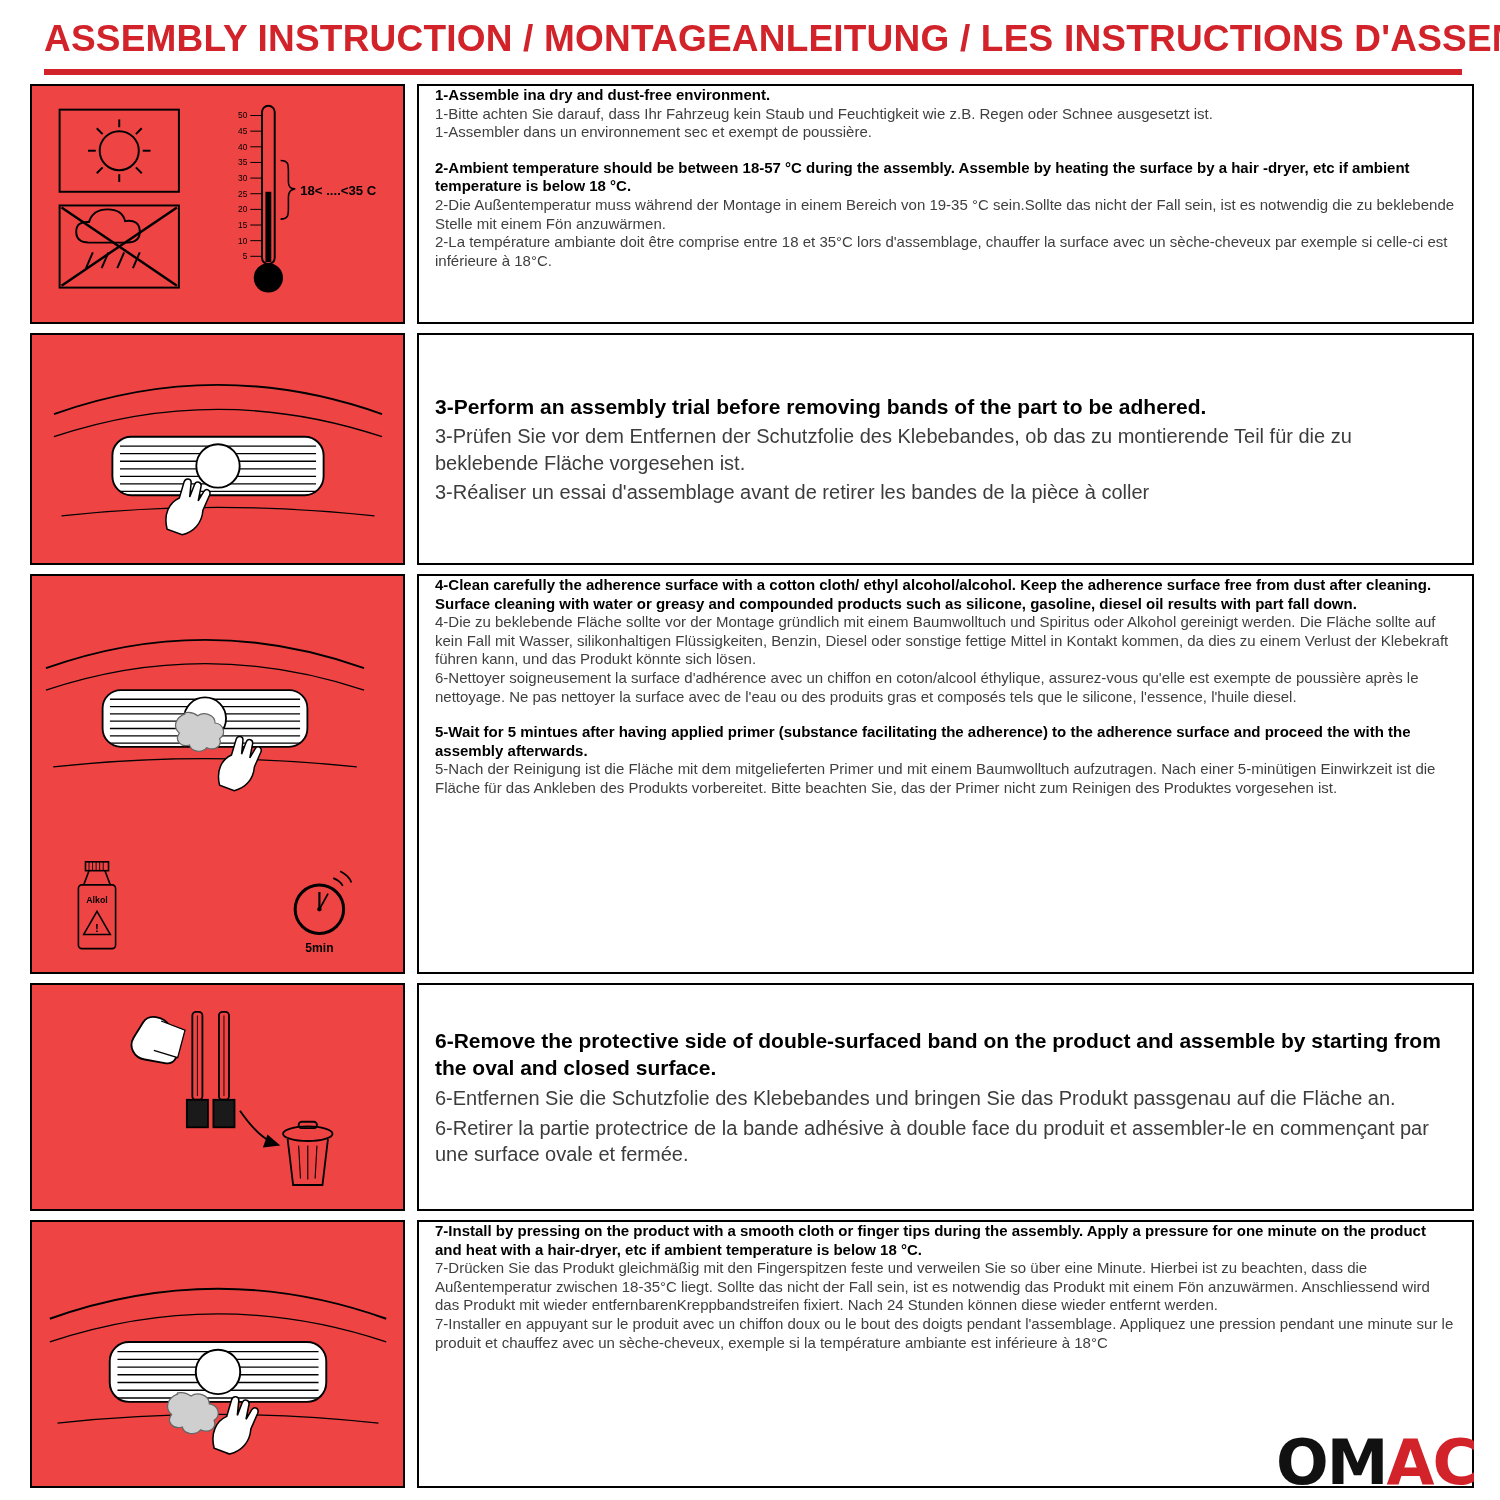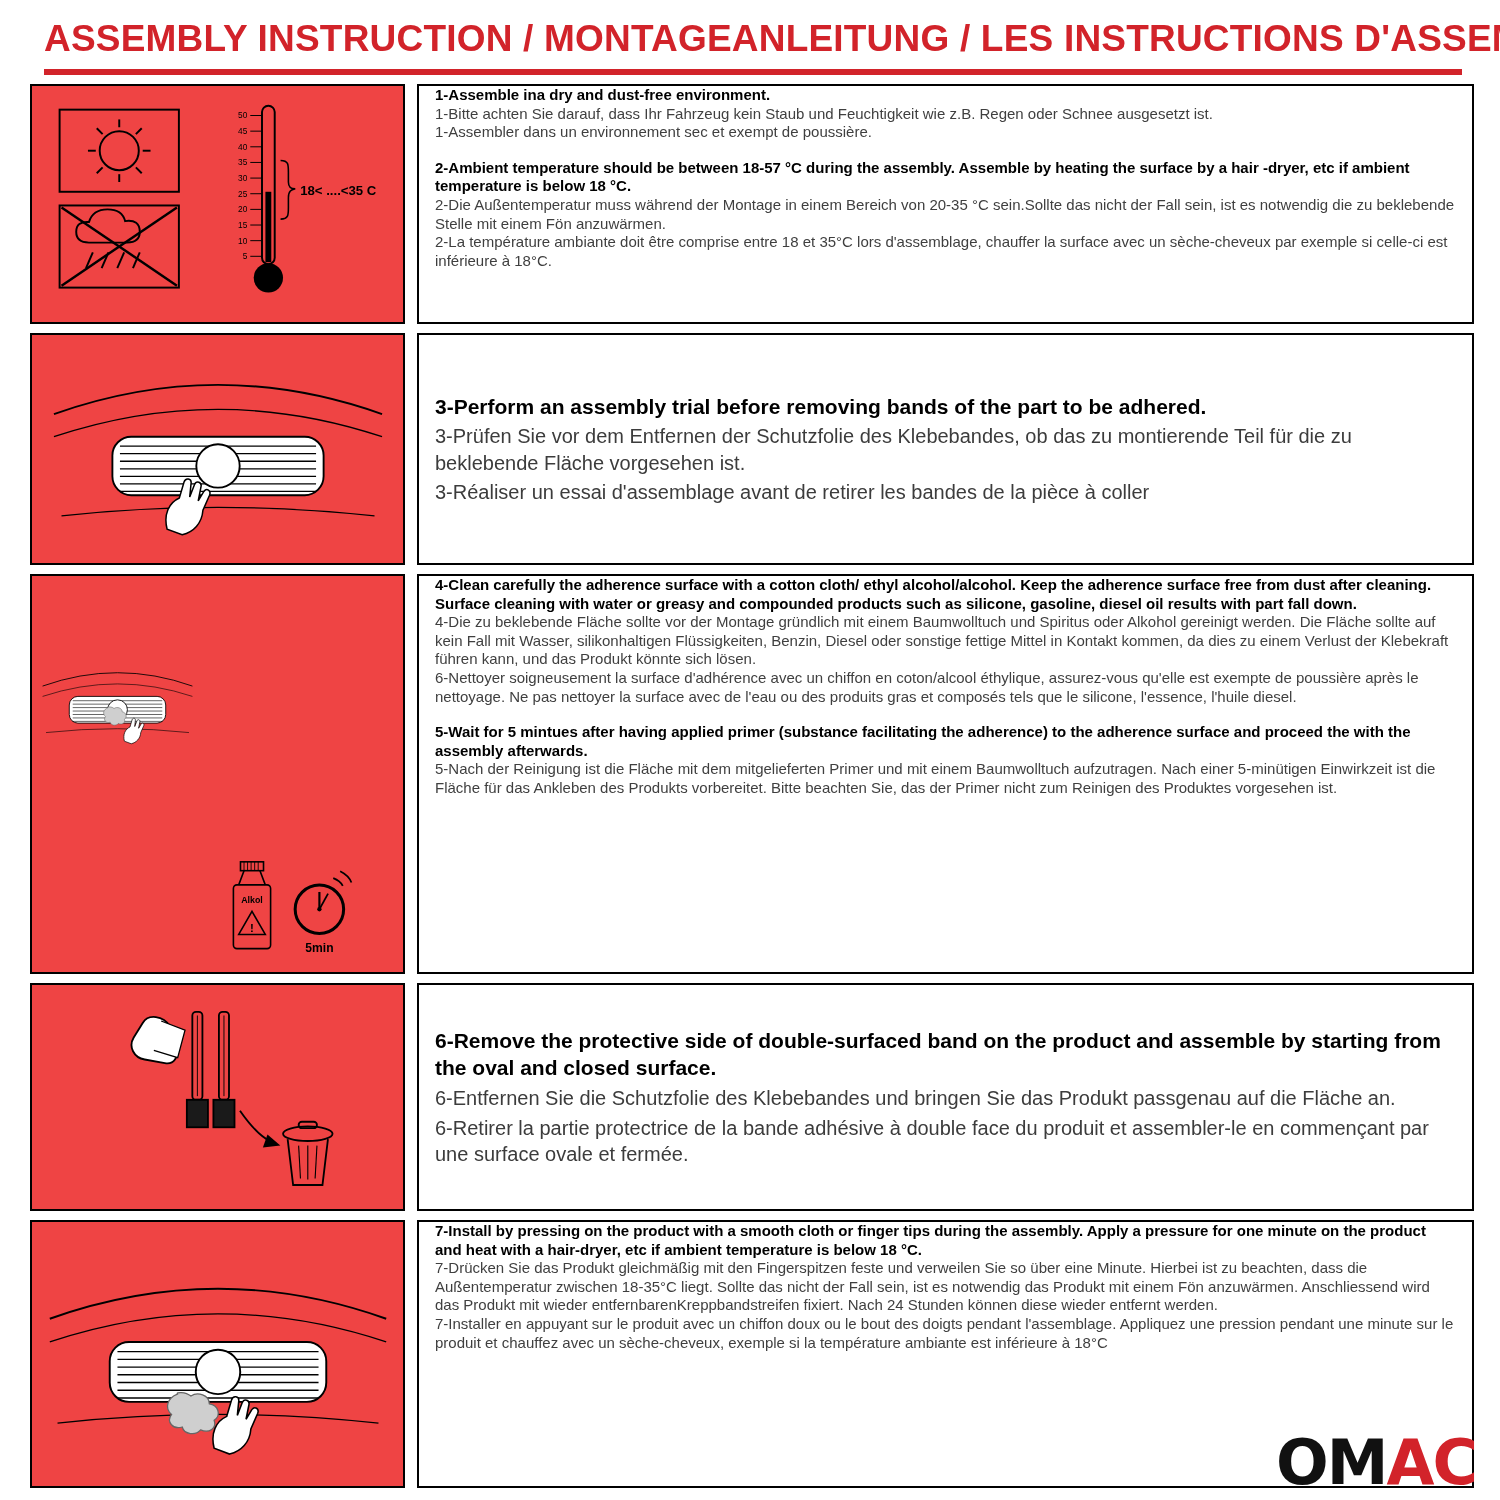--- a/index.html
+++ b/index.html
@@ -21,21 +21,21 @@
     display:flex; align-items:center; justify-content:center; overflow:hidden;
   }
   .text-box { flex:1; border:2.5px solid #000; padding:0 16px; background:#fff; }
   .text-box p { font-size:15px; line-height:1.24; color:#3f3f3f; }
   .text-box p.b { font-weight:700; color:#000; }
   .gap { margin-top:17px; }
   .big p { font-size:20px; line-height:1.32; color:#3c3c3c; }
   .big p.b { font-size:21px; font-weight:700; color:#000; }
   .big p + p { margin-top:3px; }
   .vcenter { display:flex; flex-direction:column; justify-content:center; }
-  .col3 { display:flex; flex-direction:row; justify-content:space-between; height:100%; width:100%; padding:30px 8px 16px; }
+  .col3 { display:flex; flex-direction:column; justify-content:space-between; height:100%; width:100%; padding:30px 8px 16px; }
   .icons3 { display:flex; justify-content:space-between; align-items:flex-end; padding:0 34px 0 26px; }
   svg { display:block; }
   svg text { font-family:"Liberation Sans","DejaVu Sans",sans-serif; fill:#000; }
   .logo {
     position:absolute; right:24px; bottom:6px;
     font-size:62px; font-weight:900; letter-spacing:-2px;
     font-family:"DejaVu Sans","Liberation Sans",sans-serif; line-height:1;
   }
   .logo .red { color:#d2232a; }
 </style>
@@ -103,21 +103,21 @@
           <text x="210" y="169">5</text>
         </g>
         <text x="264" y="103" font-size="13.5" font-weight="bold">18&lt; ....&lt;35 C</text>
       </svg>
     </div>
     <div class="text-box">
       <p class="b">1-Assemble ina dry and dust-free environment.</p>
       <p>1-Bitte achten Sie darauf, dass Ihr Fahrzeug kein Staub und Feuchtigkeit wie z.B. Regen oder Schnee ausgesetzt ist.</p>
       <p>1-Assembler dans un environnement sec et exempt de poussière.</p>
       <p class="b gap">2-Ambient temperature should be between 18-57 °C  during the assembly. Assemble by heating the surface by a hair -dryer, etc if ambient temperature is below 18 °C.</p>
-      <p>2-Die Außentemperatur muss während der Montage in einem Bereich von 20-35 °C  sein.Sollte das nicht der Fall sein, ist es notwendig die zu beklebende Stelle mit einem Fön anzuwärmen.</p>
+      <p>2-Die Außentemperatur muss während der Montage in einem Bereich von 19-35 °C  sein.Sollte das nicht der Fall sein, ist es notwendig die zu beklebende Stelle mit einem Fön anzuwärmen.</p>
       <p>2-La température ambiante doit être comprise entre 18 et 35°C lors d'assemblage, chauffer la surface avec un sèche-cheveux par exemple si celle-ci est inférieure à 18°C.</p>
     </div>
   </div>
 
   <div class="row" style="min-height:232px;">
     <div class="img-box">
       <svg viewBox="0 0 360 210" width="340" height="198">
         <g fill="none" stroke="#000" stroke-width="2">
           <path d="M6,68 Q180,6 354,68"></path>
           <path d="M6,92 Q180,34 354,92" stroke-width="1.4"></path>

